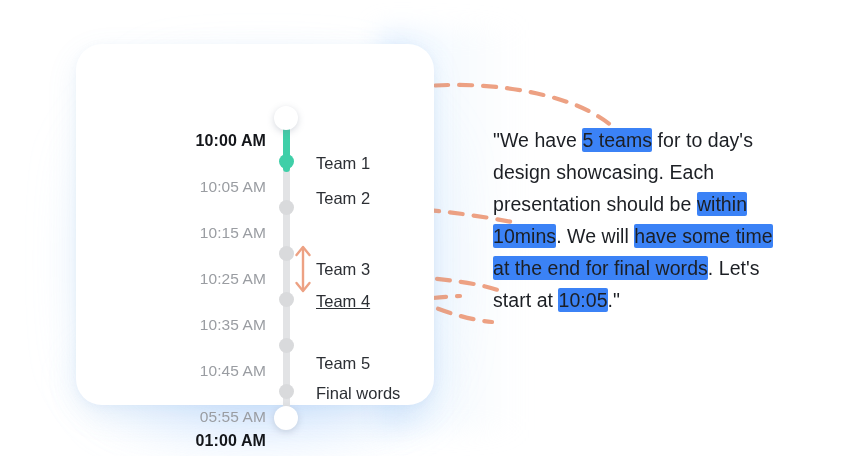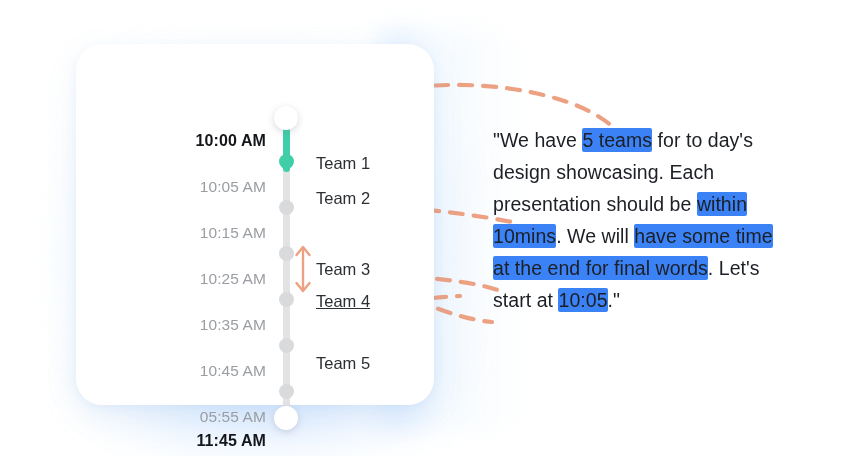--- a/index.html
+++ b/index.html
@@ -226,23 +226,24 @@
   <div class="tl-dot" style="top:294px;"></div>
   <div class="tl-left" style="top:294px;">
     <div class="tl-time">10:45 AM</div>
   </div>
   <div class="tl-label" style="top:310px;">Team 5</div>
 
   <div class="tl-dot" style="top:340px;"></div>
   <div class="tl-left" style="top:340px;">
     <div class="tl-time">05:55 AM</div>
   </div>
+  <div class="tl-label" style="top:340px;">Final words</div>
 
   <div class="tl-left" style="top:364px;">
-    <div class="tl-time bold">11:45 AM</div>
+    <div class="tl-time bold">01:00 AM</div>
   </div>
 
   <svg class="tl-arrow" viewBox="0 0 22 54">
     <line x1="11" y1="7" x2="11" y2="47" stroke="#eda183" stroke-width="2.4" stroke-linecap="round"></line>
     <polyline points="4.5,13 11,5 17.5,13" fill="none" stroke="#eda183" stroke-width="2.4" stroke-linecap="round" stroke-linejoin="round"></polyline>
     <polyline points="4.5,41 11,49 17.5,41" fill="none" stroke="#eda183" stroke-width="2.4" stroke-linecap="round" stroke-linejoin="round"></polyline>
   </svg>
 </div>
 
 <div id="quote-panel">

